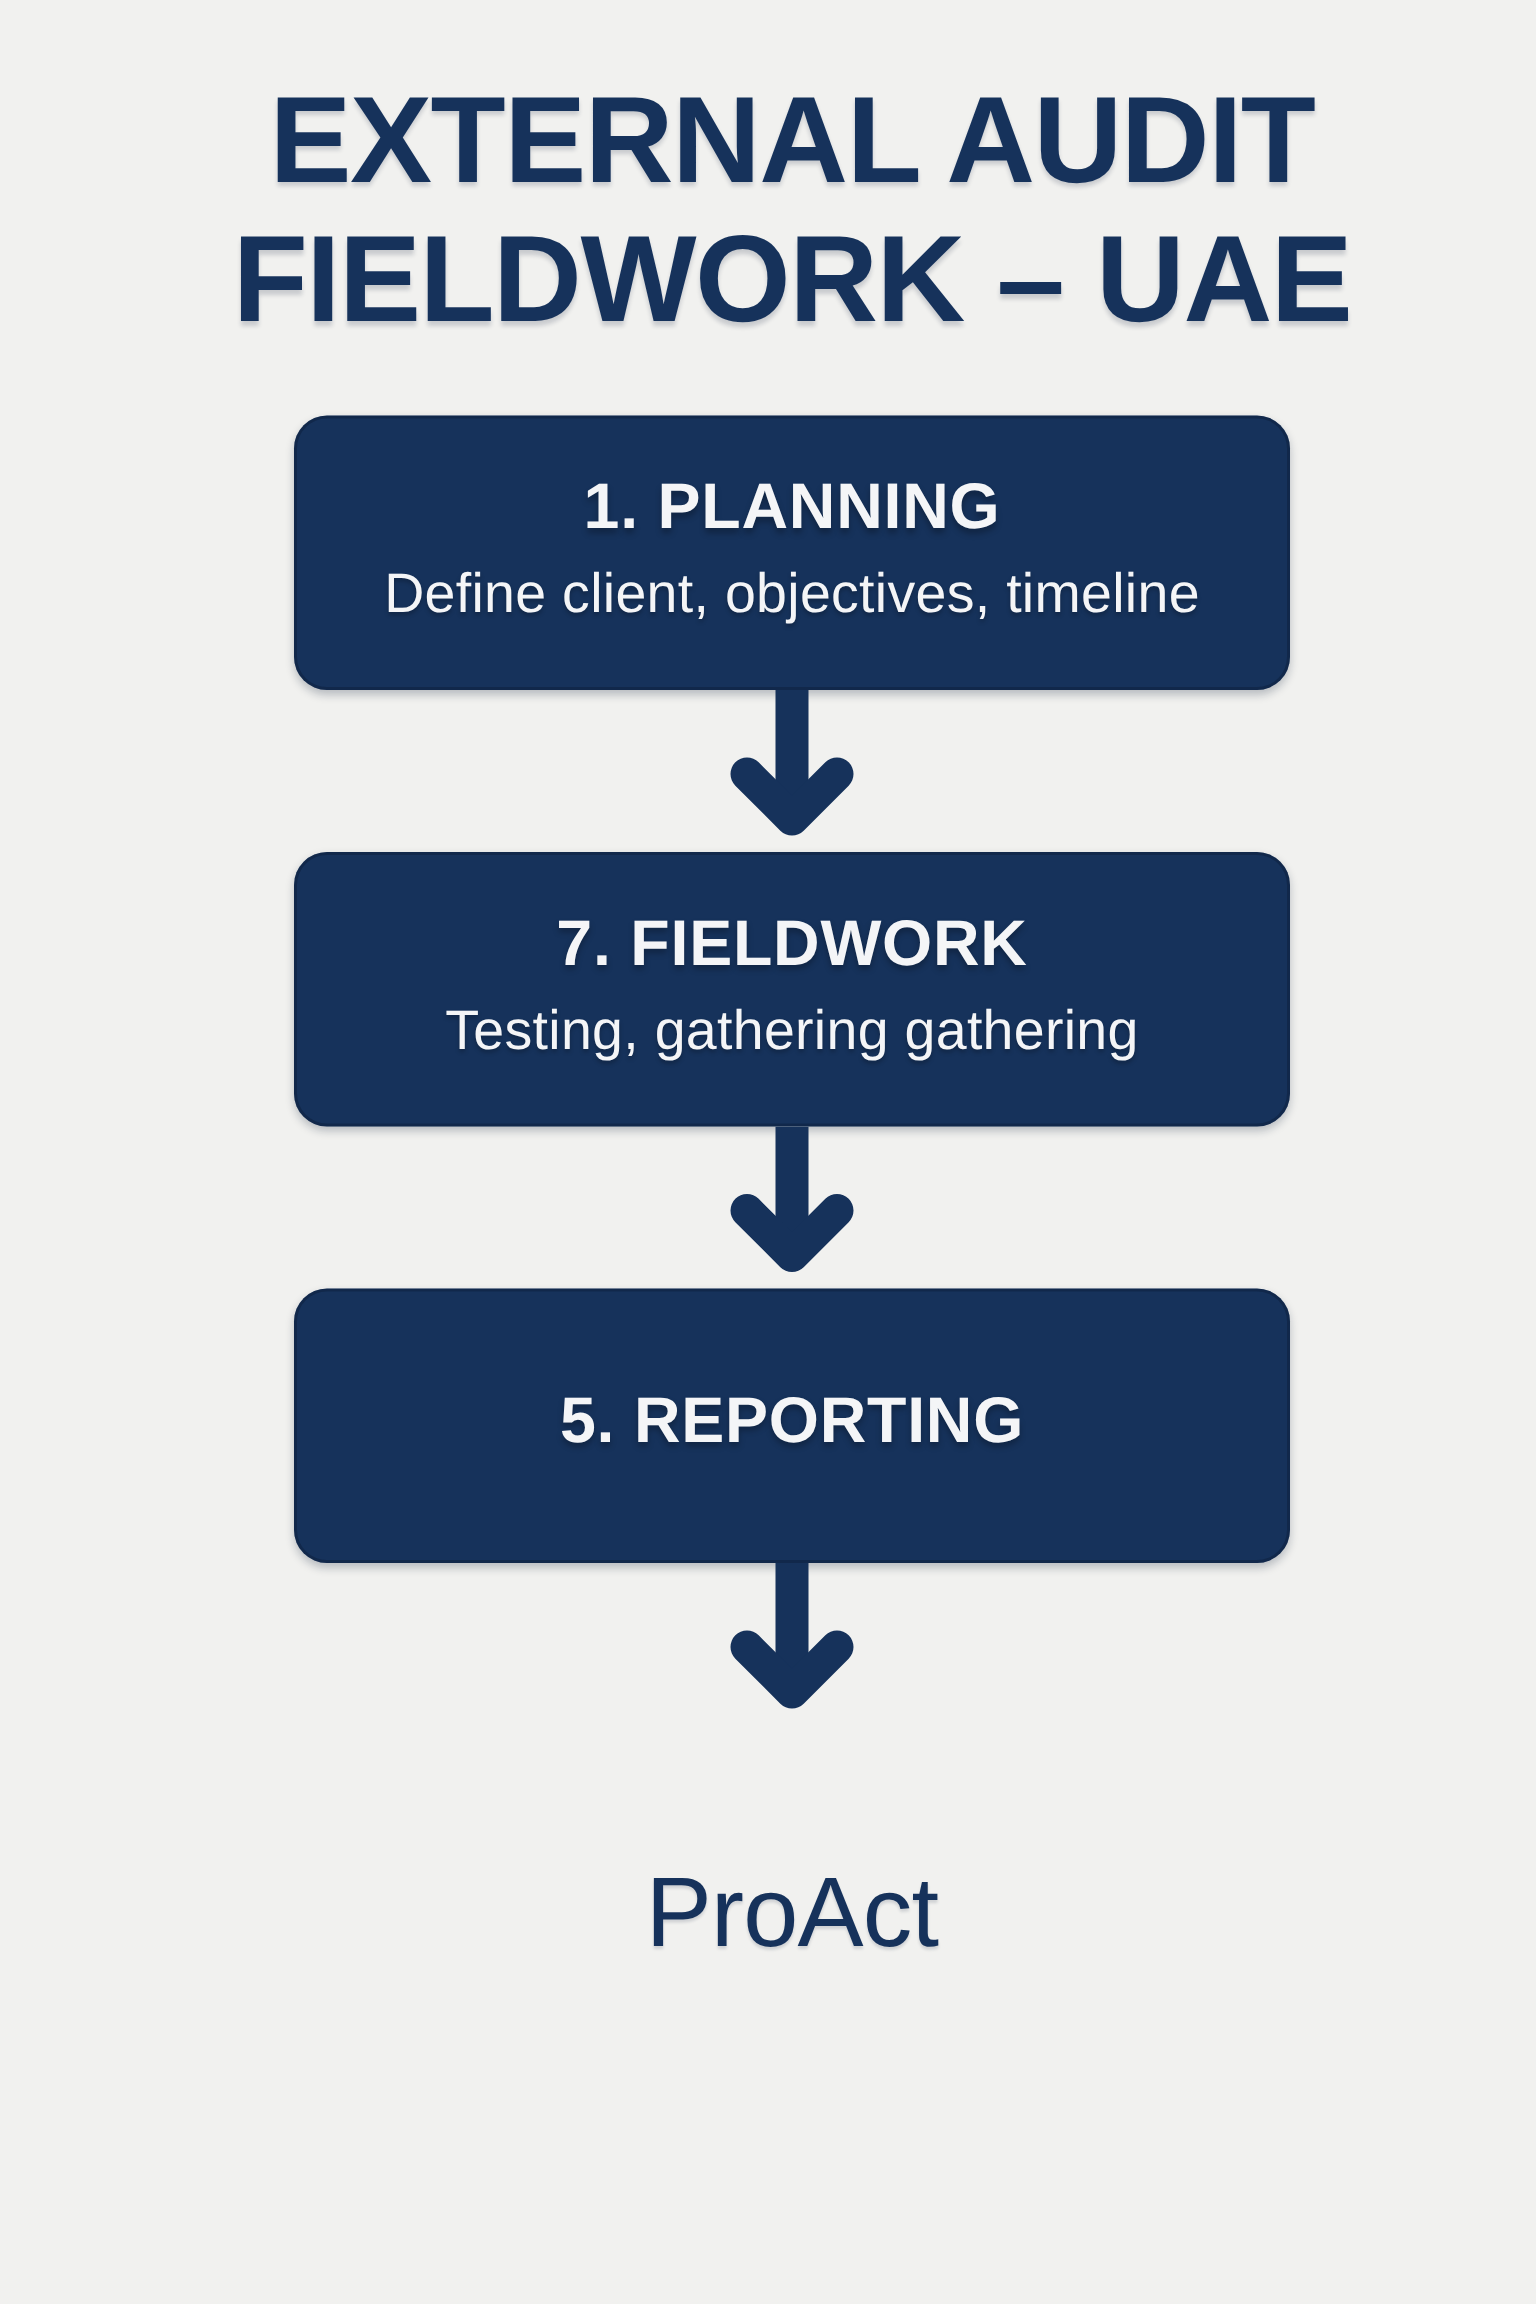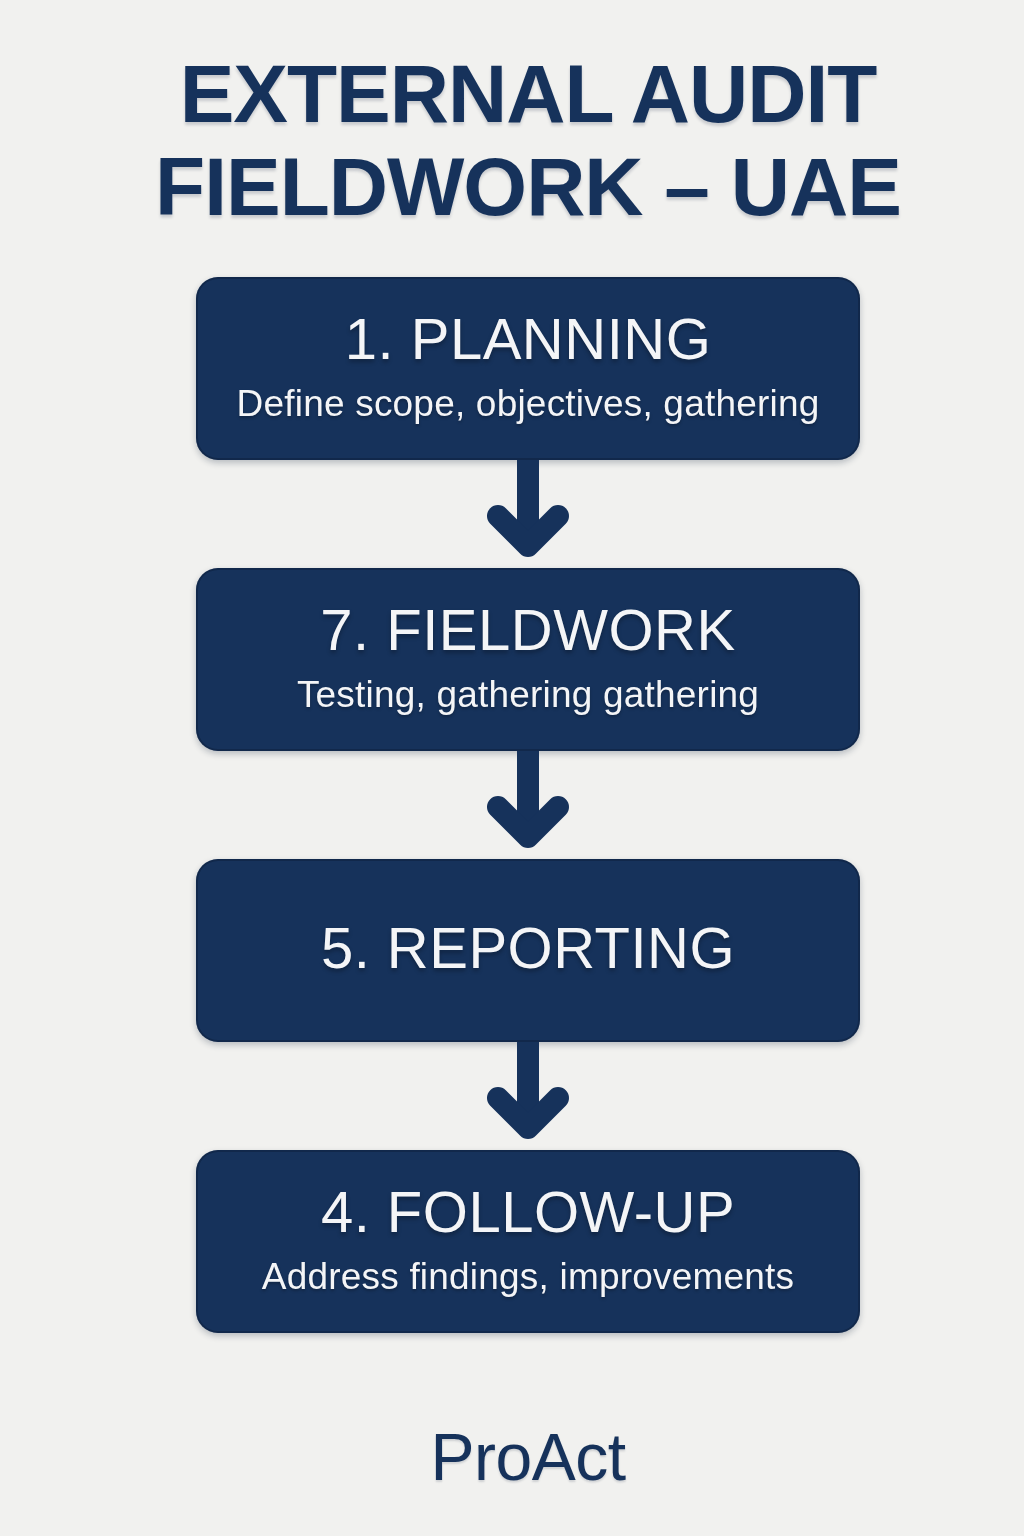--- a/index.html
+++ b/index.html
@@ -46,22 +46,22 @@
     box-shadow: 0 3px 6px rgba(15, 30, 55, 0.25), inset 0 0 0 2px rgba(10, 24, 46, 0.35);
     display: flex;
     flex-direction: column;
     align-items: center;
     justify-content: center;
     text-align: center;
     padding: 10px 18px 16px 18px;
   }
   .step-title {
     color: var(--text-light);
-    font-weight: 400;
-    font-size: 58px;
+    font-weight: 700;
+    font-size: 43px;
     letter-spacing: 0.5px;
     line-height: 1.1;
     text-shadow: 0 3px 4px rgba(0, 0, 0, 0.28);
   }
   .step-subtitle {
     margin-top: 14px;
     color: var(--text-light);
     font-weight: 400;
     font-size: 37px;
     letter-spacing: 0.2px;
@@ -91,21 +91,21 @@
 
   <h1 class="page-title">
     <span>EXTERNAL AUDIT</span><br>
     <span>FIELDWORK – UAE</span>
   </h1>
 
   <div class="flow">
 
     <div class="step-box">
       <div class="step-title">1. PLANNING</div>
-      <div class="step-subtitle">Define scope, objectives, gathering</div>
+      <div class="step-subtitle">Define client, objectives, timeline</div>
     </div>
 
     <div class="arrow-wrap">
       <svg width="100" height="108" viewBox="0 0 100 108" aria-hidden="true">
         <rect x="39" y="0" width="22" height="80" fill="var(--navy)"></rect>
         <path d="M20 56 L50 86 L80 56" fill="none" stroke="var(--navy)" stroke-width="22" stroke-linecap="round" stroke-linejoin="round"></path>
       </svg>
     </div>
 
     <div class="step-box">
@@ -124,22 +124,18 @@
       <div class="step-title">5. REPORTING</div>
     </div>
 
     <div class="arrow-wrap">
       <svg width="100" height="108" viewBox="0 0 100 108" aria-hidden="true">
         <rect x="39" y="0" width="22" height="80" fill="var(--navy)"></rect>
         <path d="M20 56 L50 86 L80 56" fill="none" stroke="var(--navy)" stroke-width="22" stroke-linecap="round" stroke-linejoin="round"></path>
       </svg>
     </div>
 
-    <div class="step-box">
-      <div class="step-title">4. FOLLOW-UP</div>
-      <div class="step-subtitle">Address findings, improvements</div>
-    </div>
 
   </div>
 
   <div class="brand">ProAct</div>
 
 </div>
 
 </body></html>

